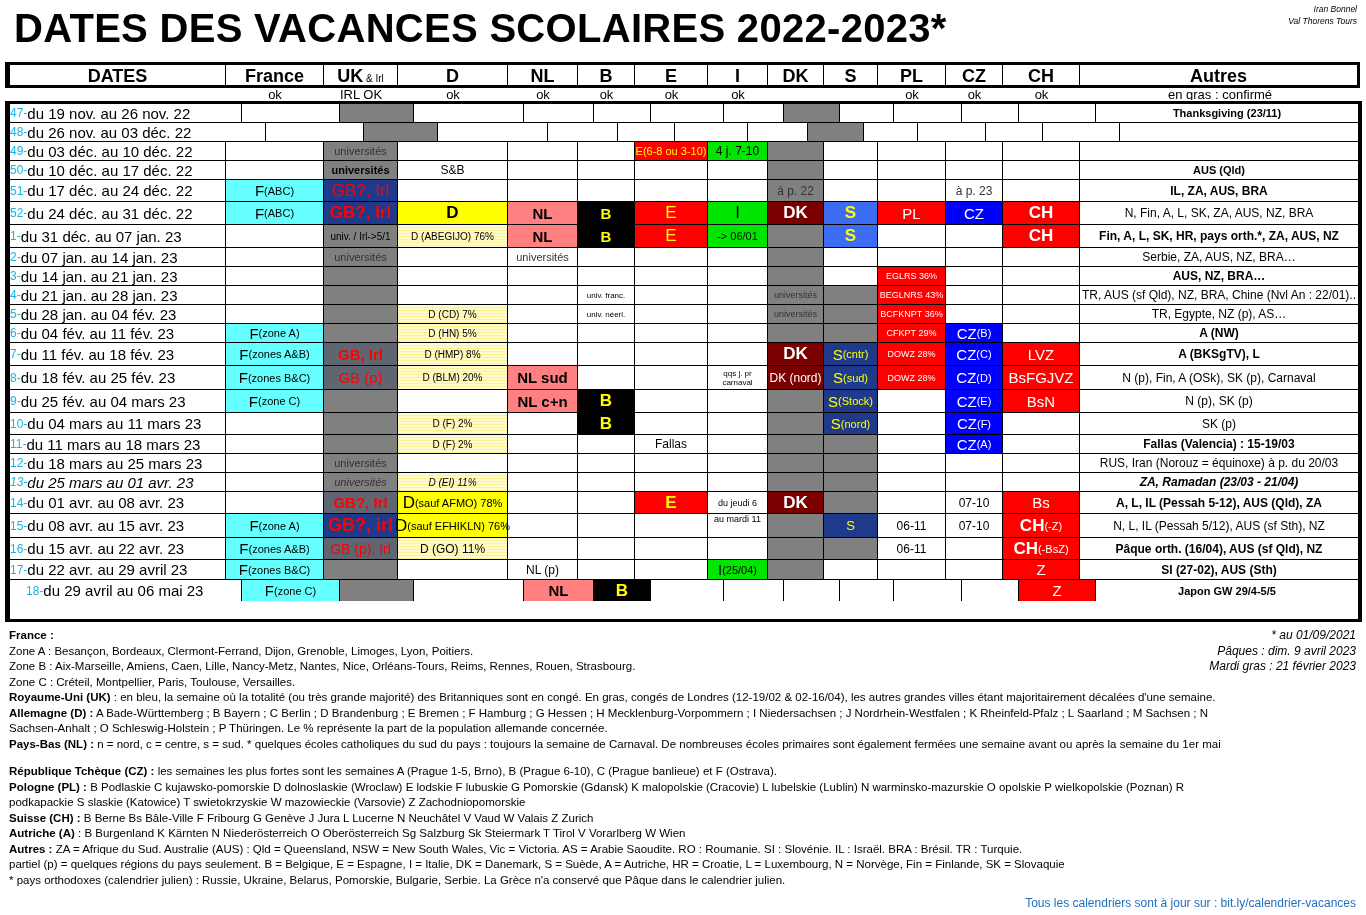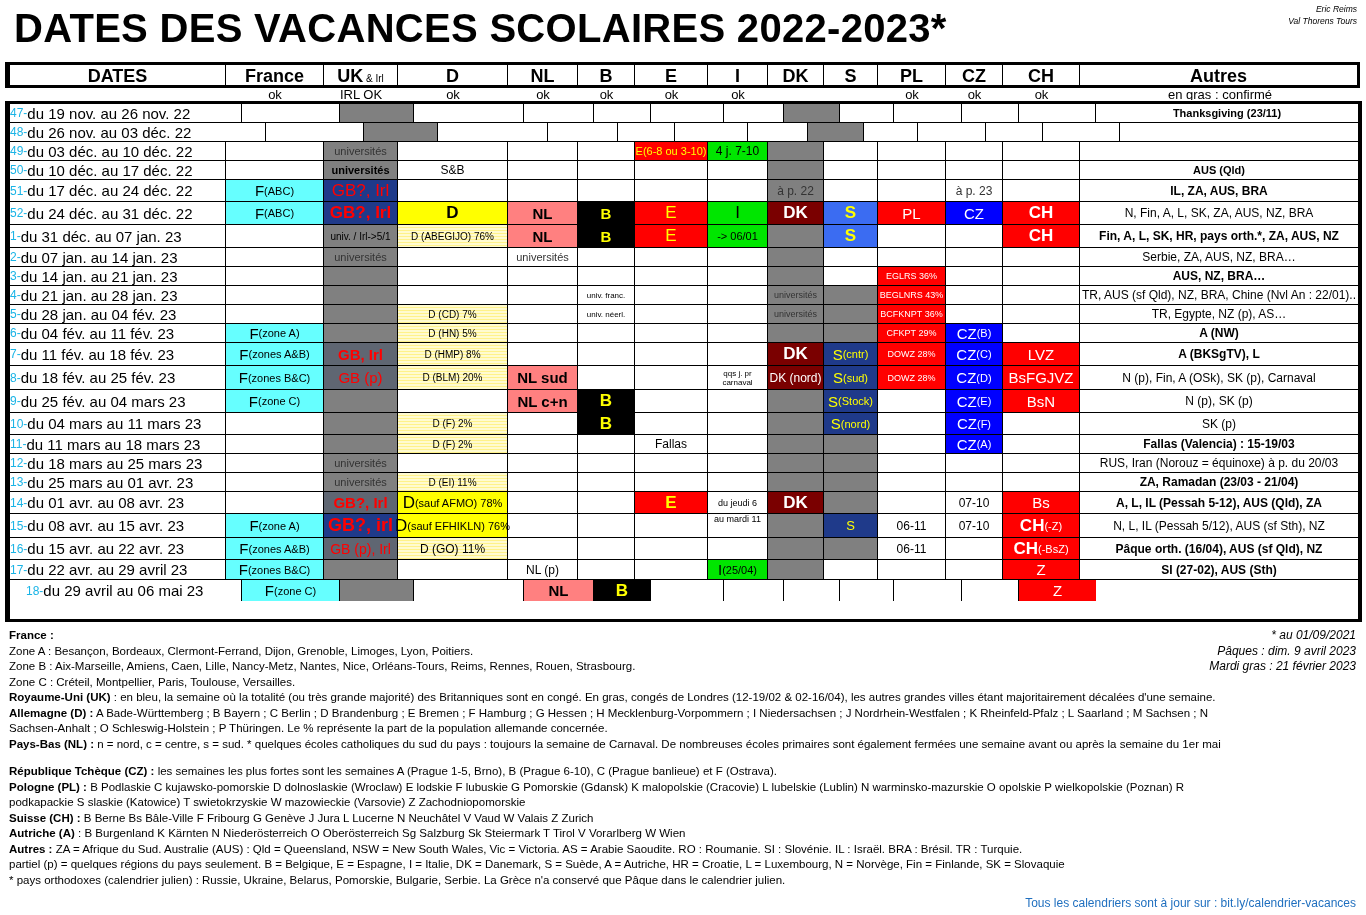--- a/index.html
+++ b/index.html
@@ -44,21 +44,21 @@
   .notes .ln{white-space:nowrap;}
   .notes .bold{font-weight:bold;}
   .noteR{position:absolute;right:10px;top:628px;font-size:12px;font-style:italic;text-align:right;line-height:15.5px;}
   .link{position:absolute;right:10px;top:896px;font-size:12px;color:#1f6fbf;}
 </style>
 </head>
 <body>
 
 <div class="title">DATES DES VACANCES SCOLAIRES 2022-2023*</div>
 <div class="author">
-  <div>Eric Reims</div>
+  <div>Iran Bonnel</div>
   <div>Val Thorens Tours</div>
 </div>
 
 <div class="hdr" id="hdr">
     <div class="hc" style="width: 216px;"><span>DATES</span></div>
     <div class="hc" style="width: 98px;"><span>France</span></div>
     <div class="hc" style="width: 74px;"><span>UK</span><span class="small"> &amp; Irl</span></div>
     <div class="hc" style="width: 110px;"><span>D</span></div>
     <div class="hc" style="width: 70px;"><span>NL</span></div>
     <div class="hc" style="width: 57px;"><span>B</span></div>
@@ -622,21 +622,21 @@
       <div class="c" style="width: 60px;"></div>
       <div class="c gray" style="width: 56px;"></div>
       <div class="c gray" style="width: 54px;"></div>
       <div class="c" style="width: 68px;"></div>
       <div class="c" style="width: 57px;"></div>
       <div class="c" style="width: 77px;"></div>
       <div class="c" style="width: 274px; flex: 1 1 0%; font-size: 12px;">
         <span>RUS, Iran (Norouz = équinoxe) à p. du 20/03</span>
       </div>
     </div>
-    <div class="row" style="height: 19px;">
+    <div class="row" style="height: 19px; font-style: italic;">
       <div class="c date" style="width: 216px;">
         <span class="wk">13-</span>
         <span>du 25 mars au 01 avr. 23</span>
       </div>
       <div class="c" style="width: 98px;"></div>
       <div class="c gray" style="width: 74px;">
         <span class="t-dark">universités</span>
       </div>
       <div class="c hatch" style="width: 110px; font-size: 10px;">
         <span>D (EI) 11%</span>
@@ -812,20 +812,23 @@
         <span class="t-yel b">B</span>
       </div>
       <div class="c" style="width: 73px;"></div>
       <div class="c" style="width: 60px;"></div>
       <div class="c" style="width: 56px;"></div>
       <div class="c" style="width: 54px;"></div>
       <div class="c" style="width: 68px;"></div>
       <div class="c" style="width: 57px;"></div>
       <div class="c red" style="width: 77px; font-size: 15px;">
         <span class="t-wht">Z</span>
+      </div>
+      <div class="c" style="width: 274px; flex: 1 1 0%; font-size: 11px;">
+        <span class="b">Japon GW 29/4-5/5</span>
       </div>
     </div>
   </div>
 
 <div class="notes" id="notes">
     <div class="ln"><span class="bold">France :</span></div>
     <div class="ln"><span>Zone A : Besançon, Bordeaux, Clermont-Ferrand, Dijon, Grenoble, Limoges, Lyon, Poitiers.</span></div>
     <div class="ln"><span>Zone B : Aix-Marseille, Amiens, Caen, Lille, Nancy-Metz, Nantes, Nice, Orléans-Tours, Reims, Rennes, Rouen, Strasbourg.</span></div>
     <div class="ln"><span>Zone C : Créteil, Montpellier, Paris, Toulouse, Versailles.</span></div>
     <div class="ln"><span class="bold">Royaume-Uni (UK)</span><span> : en bleu, la semaine où la totalité (ou très grande majorité) des Britanniques sont en congé. En gras, congés de Londres (12-19/02 &amp; 02-16/04), les autres grandes villes étant majoritairement décalées d'une semaine.</span></div>

